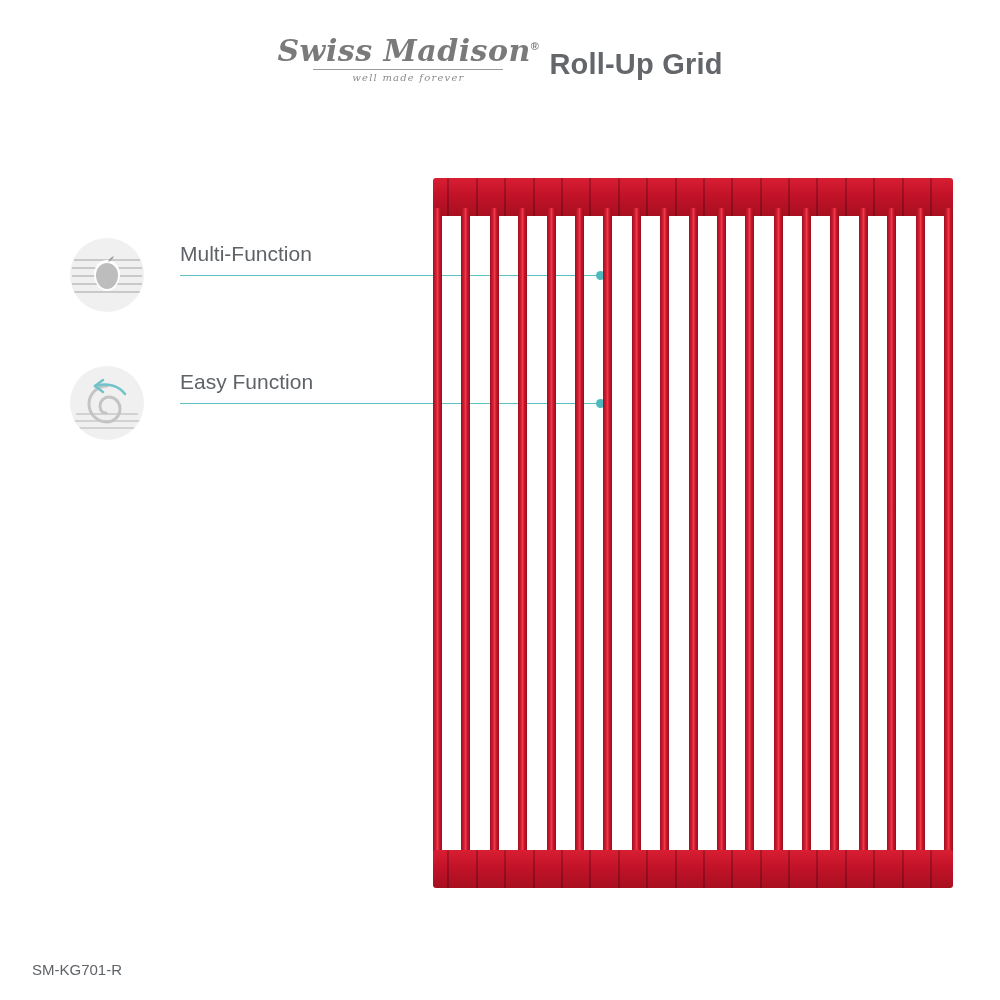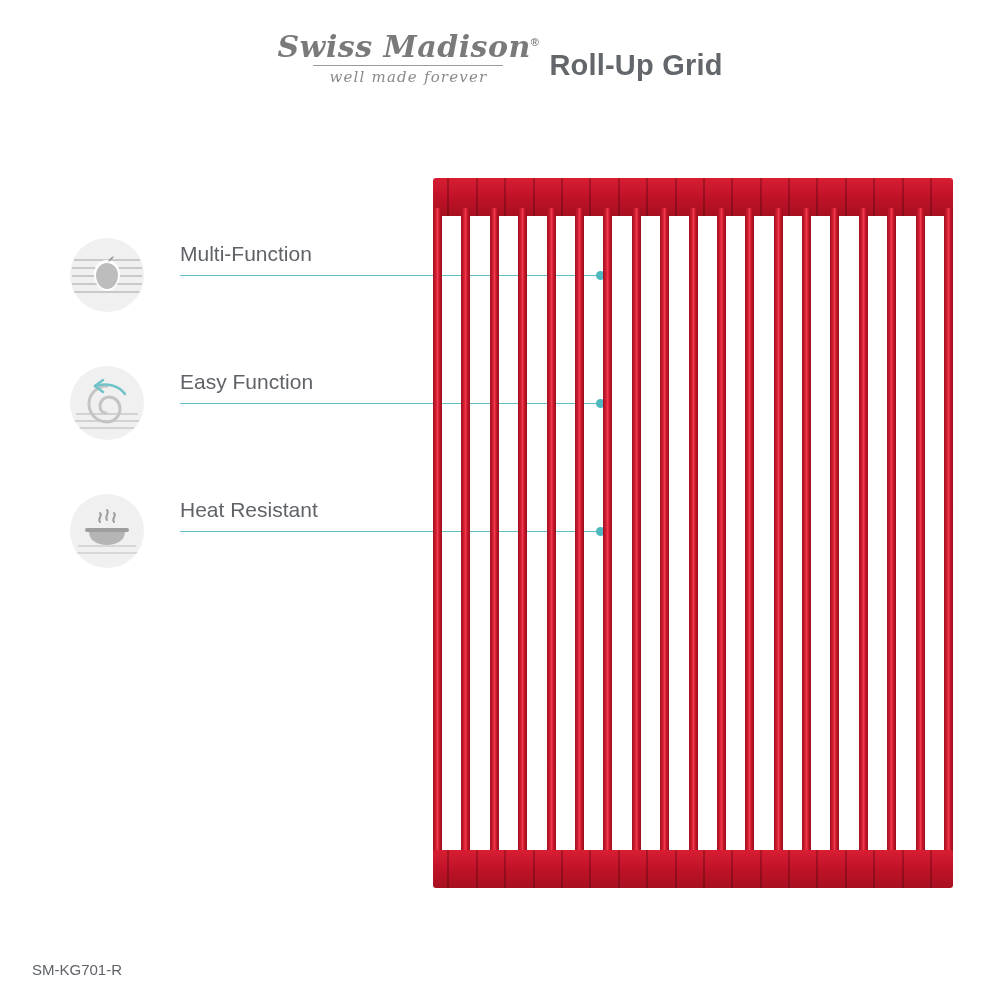--- a/index.html
+++ b/index.html
@@ -21,21 +21,21 @@
     left: 0;
     top: 28px;
     width: 1000px;
     height: 60px;
     display: flex;
     align-items: center;
     justify-content: center;
   }
   .brand-block {
     display: flex;
-    align-items: center;
+    align-items: flex-start;
     gap: 10px;
   }
   .brand-mark {
     position: relative;
     display: flex;
     flex-direction: column;
     align-items: center;
     padding-top: 2px;
   }
   .brand-name {
@@ -57,21 +57,21 @@
   }
   .brand-rule {
     width: 190px;
     height: 1px;
     background: #9a9a9a;
     margin: 3px 0 2px 0;
   }
   .brand-tag {
     font-family: "DejaVu Serif", serif;
     font-style: italic;
-    font-size: 15px;
+    font-size: 10px;
     color: #8a8a8a;
     letter-spacing: 1.2px;
     white-space: nowrap;
   }
   .product-title {
     font-family: "Liberation Sans", sans-serif;
     font-weight: bold;
     font-size: 29px;
     color: #63666a;
     letter-spacing: 0.2px;
@@ -220,40 +220,20 @@
         <path d="M33 14 l-8 6 8 6" fill="none" stroke="#6fc3c9" stroke-width="2.5" stroke-linecap="round" stroke-linejoin="round"></path>
         <path d="M25 20c12-4 24 0 30 8" fill="none" stroke="#6fc3c9" stroke-width="2.5" stroke-linecap="round"></path>
       </svg>
     </div>
     <div class="feature-label">Easy Function</div>
     <div class="feature-line" style="width:420px;"></div>
     <div class="feature-dot" style="left:526px;"></div>
   </div>
 
 
-  <div class="feature-row">
-    <div class="feature-icon">
-      <svg width="74" height="74" viewBox="0 0 74 74">
-        <g stroke="#cfcfcf" stroke-width="1.5">
-          <line x1="8" y1="52" x2="66" y2="52"></line>
-          <line x1="6" y1="59" x2="68" y2="59"></line>
-        </g>
-        <g fill="none" stroke="#9e9e9e" stroke-width="2" stroke-linecap="round">
-          <path d="M30 28c-3-3 3-6 0-9"></path>
-          <path d="M37 26c-3-3 3-7 0-10"></path>
-          <path d="M44 28c-3-3 3-6 0-9"></path>
-        </g>
-        <path d="M19 38h36c0 8-8 13-18 13s-18-5-18-13z" fill="#b5b5b5"></path>
-        <rect x="15" y="34" width="44" height="4" rx="2" fill="#9e9e9e"></rect>
-      </svg>
-    </div>
-    <div class="feature-label">Heat Resistant</div>
-    <div class="feature-line" style="width:420px;"></div>
-    <div class="feature-dot" style="left:526px;"></div>
-  </div>
 
 
 </div>
 
 <div id="product">
   <div class="grid-bar top" id="topbar">
       <div class="bar-seg" style="left: 14px; width: 2px; background: rgba(0, 0, 0, 0.22);"></div>
       <div class="bar-seg" style="left: 43px; width: 2px; background: rgba(0, 0, 0, 0.22);"></div>
       <div class="bar-seg" style="left: 71px; width: 2px; background: rgba(0, 0, 0, 0.22);"></div>
       <div class="bar-seg" style="left: 100px; width: 2px; background: rgba(0, 0, 0, 0.22);"></div>

